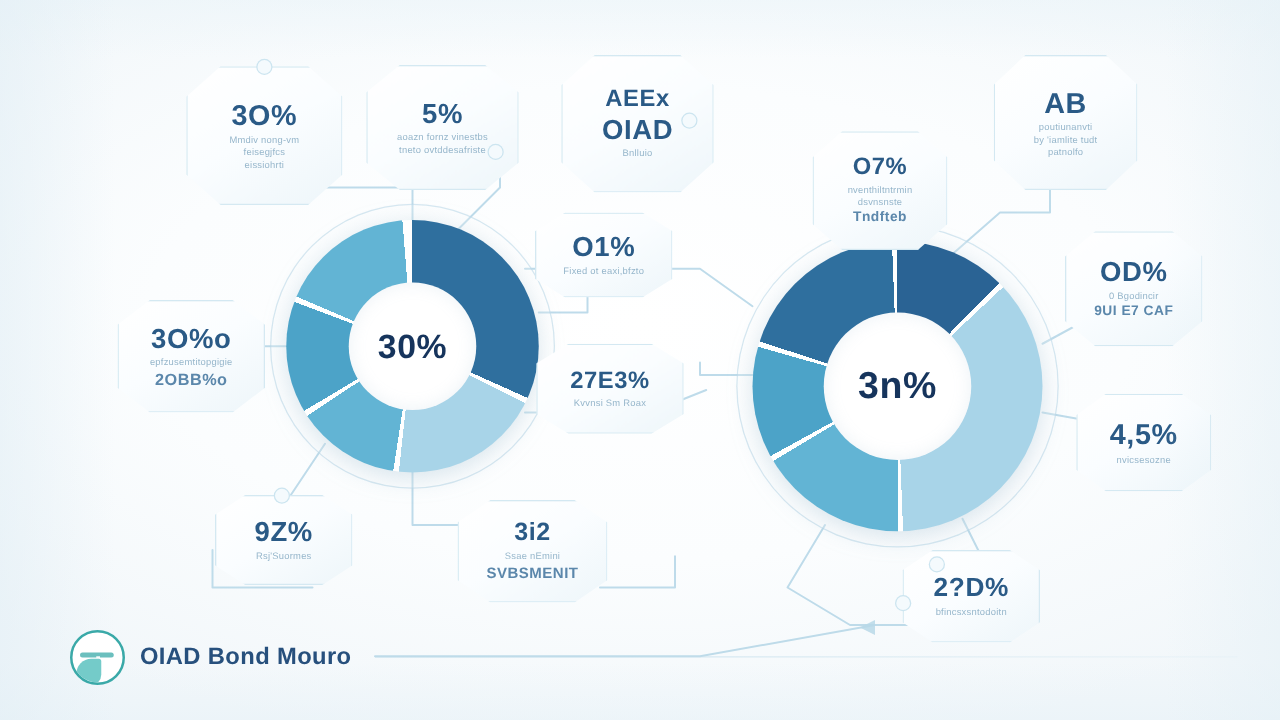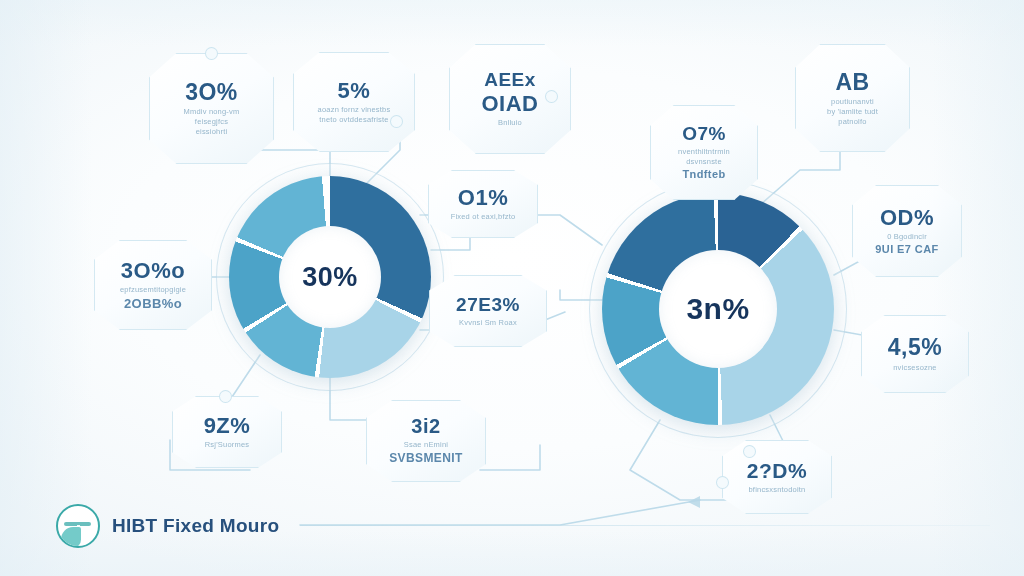--- a/index.html
+++ b/index.html
@@ -324,16 +324,16 @@
   </div>
   <div class="nub" style="left:743px; top:445px;"></div>
   <div class="nub" style="left:716px; top:476px;"></div>
 
   <div id="brand-rule"></div>
   <div id="brand">
     <div class="mark">
       <div class="bar"></div>
       <div class="stem"></div>
     </div>
-    <div class="name">HIBT Fixed Mouro</div>
+    <div class="name">OIAD Bond Mouro</div>
   </div>
 
 </div>
 
 </body></html>

